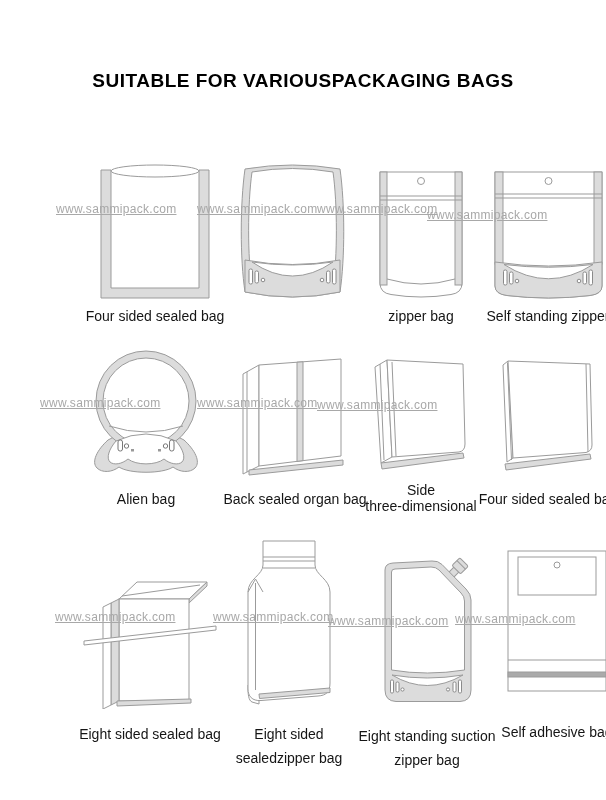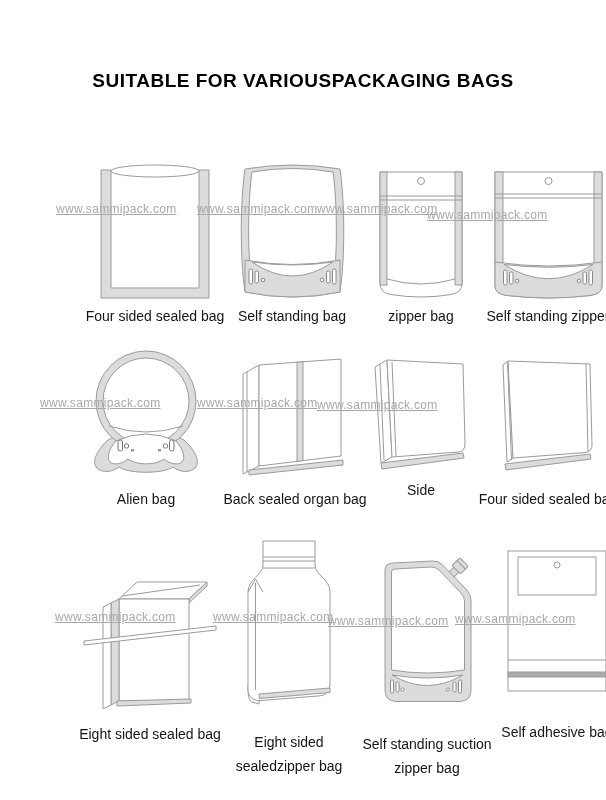--- a/index.html
+++ b/index.html
@@ -6,21 +6,21 @@
   .stage{position:relative;width:606px;height:800px;background:#ffffff;overflow:hidden;
          font-family:"Liberation Sans",sans-serif;}
   .page-title{position:absolute;top:70px;left:0;width:606px;text-align:center;
          font-size:19px;font-weight:bold;color:#000;letter-spacing:.5px;white-space:nowrap;}
   .cell{position:absolute;}
   .cell svg{display:block;margin:0 auto;}
   .caption{position:absolute;left:0;right:0;margin:0;text-align:center;
          font-size:14px;color:#151515;line-height:17px;white-space:nowrap;}
   .caption .cap-line{display:block;}
   .caption.lh16{line-height:16px;}
-  .caption.lh24{line-height:24px;margin-top:8px;}
+  .caption.lh24{line-height:24px;}
   .watermark{position:absolute;font-size:12px;color:#a8a8a8;letter-spacing:.3px;
          white-space:nowrap;z-index:5;text-decoration:underline;}
   svg *{stroke-width:1;}
 </style>
 </head>
 <body>
 
 <div class="stage">
 
   <div class="page-title">SUITABLE FOR VARIOUSPACKAGING BAGS</div>
@@ -42,24 +42,20 @@
       <path d="M17,13 C12.5,45 12.5,98 17,128 L98,128 C102.5,98 102.5,45 98,13 Q57.5,6 17,13 Z" fill="#fff" stroke="#9b9b9b"></path>
       <path d="M10,101 Q57.5,110 105,101 L105,133 Q57.5,143 10,133 Z" fill="#dcdcdc" stroke="#9b9b9b"></path>
       <path d="M17,103 Q57.5,109 98,103 Q57.5,131 17,103 Z" fill="#fff" stroke="#9b9b9b"></path>
       <rect x="14" y="110" width="3.5" height="15" rx="1.5" fill="#fff" stroke="#8a8a8a"></rect>
       <rect x="20" y="112" width="3.5" height="12" rx="1.5" fill="#fff" stroke="#8a8a8a"></rect>
       <circle cx="28" cy="121" r="1.8" fill="#fff" stroke="#8a8a8a"></circle>
       <circle cx="87" cy="121" r="1.8" fill="#fff" stroke="#8a8a8a"></circle>
       <rect x="91.5" y="112" width="3.5" height="12" rx="1.5" fill="#fff" stroke="#8a8a8a"></rect>
       <rect x="97.5" y="110" width="3.5" height="15" rx="1.5" fill="#fff" stroke="#8a8a8a"></rect>
     </svg>
-    <figcaption class="caption" style="top:149px">
-      <span class="cap-line">Self standing bag</span>
-        <span class="cap-line"></span>
-    </figcaption>
   </figure>
 
   <figure class="cell" style="left:306px;top:150px;width:150px;">
     <svg width="90" height="136" viewBox="0 0 90 136">
       <path d="M4,6 H86 V117 Q86,127 75,128.5 Q45,133.5 15,128.5 Q4,127 4,117 Z" fill="#fff" stroke="#9b9b9b"></path>
       <rect x="4" y="6" width="7" height="113" fill="#dcdcdc" stroke="#9b9b9b"></rect>
       <rect x="79" y="6" width="7" height="113" fill="#dcdcdc" stroke="#9b9b9b"></rect>
       <circle cx="45" cy="15" r="3.5" fill="#fff" stroke="#9b9b9b"></circle>
       <line x1="4" y1="30" x2="86" y2="30" stroke="#9b9b9b"></line>
       <line x1="4" y1="34" x2="86" y2="34" stroke="#9b9b9b"></line>
@@ -131,20 +127,21 @@
   <figure class="cell" style="left:306px;top:336px;width:150px;">
     <svg width="108" height="121" viewBox="0 0 108 121">
       <path d="M8,15 L20,8 L25,105 L14,111 Z" fill="#fff" stroke="#9b9b9b"></path>
       <line x1="13" y1="12" x2="17" y2="108" stroke="#9b9b9b"></line>
       <path d="M20,8 L96,12 L98,92 Q98,99 92,100 L25,105 Z" fill="#fff" stroke="#9b9b9b"></path>
       <line x1="25" y1="10" x2="29" y2="104" stroke="#9b9b9b"></line>
       <path d="M14,111 L96,101 L97,106 L15,117 Z" fill="#dcdcdc" stroke="#9b9b9b"></path>
     </svg>
     <figcaption class="caption lh16" style="top:130px">
       <span class="cap-line">Side</span>
+        <span class="cap-line">three-dimensional</span>
     </figcaption>
   </figure>
 
   <figure class="cell" style="left:433px;top:336px;width:150px;">
     <svg width="110" height="122" viewBox="0 0 110 122">
       <path d="M10,13 L15,9 L20,106 L14,110 Z" fill="#fff" stroke="#9b9b9b"></path>
       <line x1="14.5" y1="11" x2="18.5" y2="108" stroke="#9b9b9b"></line>
       <path d="M15,9 L97,12 L99,93 Q99,99 93,100.5 L20,106 Z" fill="#fff" stroke="#9b9b9b"></path>
       <line x1="93" y1="12" x2="95" y2="100" stroke="#9b9b9b"></line>
       <path d="M12,112 L97,102 L98,107 L13,118 Z" fill="#dcdcdc" stroke="#9b9b9b"></path>
@@ -201,21 +198,21 @@
       <path d="M17,16 L53,14 Q58,14 61,17 L83,40 Q86.5,43.5 86.5,48 L86.5,117 Q49,123 13.5,117 L13.5,19 Q13.5,16 17,16 Z" fill="#fff" stroke="#9b9b9b"></path>
       <path d="M14,122 Q49,128 85,122 Q49,143 14,122 Z" fill="#fff" stroke="#9b9b9b"></path>
       <rect x="12.5" y="127" width="3" height="13" rx="1.2" fill="#fff" stroke="#8a8a8a"></rect>
       <rect x="18" y="129" width="3" height="10" rx="1.2" fill="#fff" stroke="#8a8a8a"></rect>
       <circle cx="24.5" cy="136.5" r="1.6" fill="#fff" stroke="#8a8a8a"></circle>
       <circle cx="70" cy="136.5" r="1.6" fill="#fff" stroke="#8a8a8a"></circle>
       <rect x="75" y="129" width="3" height="10" rx="1.2" fill="#fff" stroke="#8a8a8a"></rect>
       <rect x="80.5" y="127" width="3" height="13" rx="1.2" fill="#fff" stroke="#8a8a8a"></rect>
     </svg>
     <figcaption class="caption lh24" style="top:171px">
-      <span class="cap-line">Self standing suction</span>
+      <span class="cap-line">Eight standing suction</span>
         <span class="cap-line">zipper bag</span>
     </figcaption>
   </figure>
 
   <figure class="cell" style="left:442px;top:532px;width:150px;">
     <svg width="104" height="146" viewBox="0 0 104 146">
       <rect x="3" y="3" width="98" height="140" fill="#fff" stroke="#9b9b9b"></rect>
       <rect x="13" y="9" width="78" height="38" fill="#fff" stroke="#9b9b9b"></rect>
       <circle cx="52" cy="17" r="3" fill="#fff" stroke="#9b9b9b"></circle>
       <line x1="3" y1="112" x2="101" y2="112" stroke="#9b9b9b"></line>

